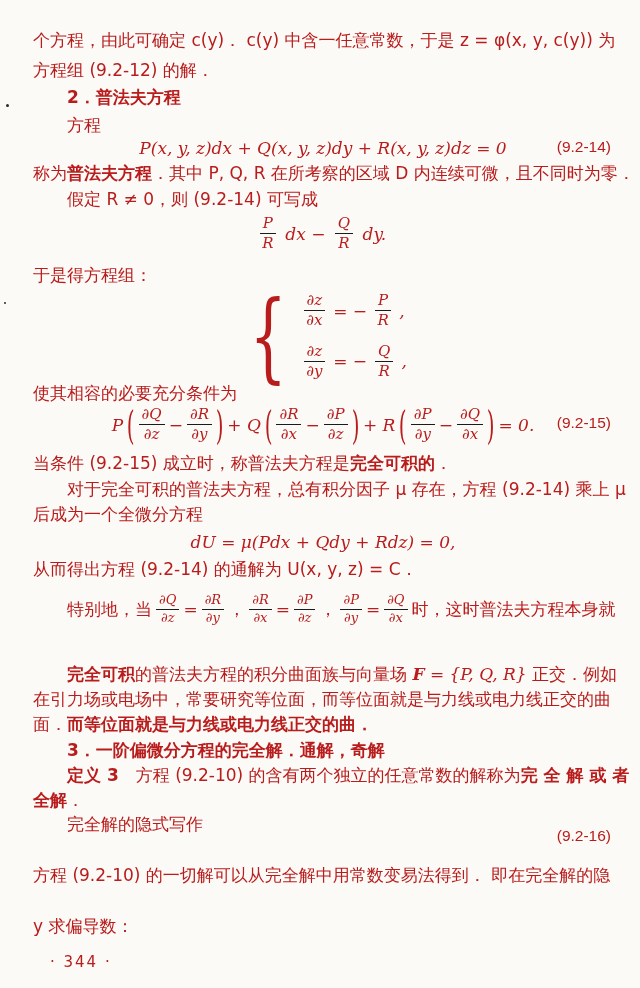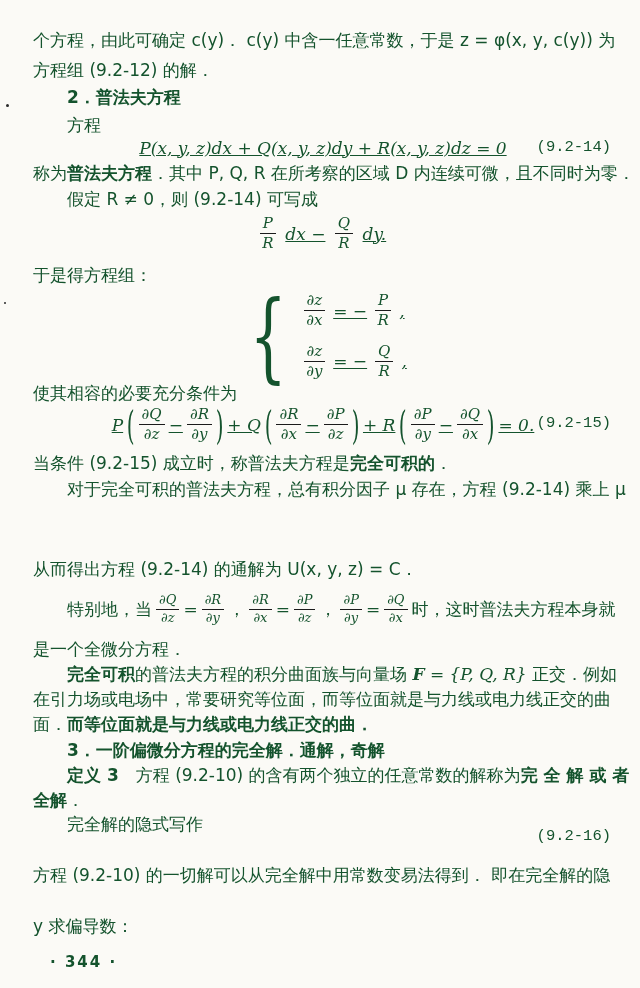--- a/index.html
+++ b/index.html
@@ -1,37 +1,37 @@
 <!DOCTYPE html>
 <html><head>
 <meta charset="utf-8">
 <style>
   html,body { margin:0; padding:0; background:#e9e7e2; }
   .page {
     position:relative; width:640px; height:988px; margin:0 auto;
-    background:#fbfaf6; color:#14532d; overflow:hidden;
+    background:#fbfaf6; color:#b91c1c; overflow:hidden;
     font-family:"DejaVu Sans", sans-serif;
   }
   .line {
     position:absolute; left:33px; width:580px;
     font-size:17px; line-height:23px; white-space:nowrap;
   }
   .ind { padding-left:34px; }
   .b { font-weight:bold; }
   .math { font-family:"DejaVu Serif", serif; font-style:italic; }
   .eq {
     position:absolute; left:33px; width:580px; text-align:center;
     font-family:"DejaVu Serif", serif; font-style:italic; font-size:17px;
     line-height:24px;
   }
   .eq .tag {
     position:absolute; right:2px; top:50%; transform:translateY(-50%);
-    font-style:normal; font-size:15.5px; font-family:Liberation Mono, monospace;
-  }
-  .tok { display:inline-block; vertical-align:middle; margin:0 2px;text-decoration:underline; }
+    font-style:normal; font-size:15.5px; font-family:Liberation Sans, sans-serif;
+  }
+  .tok { display:inline-block; vertical-align:middle; margin:0 2px; }
   .frac {
     display:inline-block; vertical-align:middle; text-align:center;
     font-family:"DejaVu Serif", serif; font-style:italic;
     font-size:15px; line-height:1.15; margin:0 2px;
   }
   .frac .fn { display:block; border-bottom:1.4px solid #1b1b1b; padding:0 3px 1px; }
   .frac .fd { display:block; padding-top:1px; }
   .frac.sm { font-size:13px; }
   .bigp {
     display:inline-block; vertical-align:middle; font-style:normal;
@@ -41,21 +41,21 @@
   .sys-wrap { display:flex; align-items:center; }
   .sys-brace {
     font-family:"DejaVu Serif", serif; font-style:normal; font-size:98px;
     line-height:92px; transform:scaleX(0.6); margin-right:2px; font-weight:400;
   }
   .sys-rows { display:flex; flex-direction:column; gap:13px; }
   .sys-row { display:flex; align-items:center; gap:4px;
     font-family:"DejaVu Serif", serif; font-style:italic; font-size:17px; }
   .fline { display:flex; align-items:center; gap:2px; }
   .fline .zh { white-space:nowrap; }
-  .pageno { position:absolute; left:50px; top:953px; font-size:15px; font-weight:bold; letter-spacing:2px; }
+  .pageno { position:absolute; left:50px; top:953px; font-size:15px; font-weight:normal; letter-spacing:2px; }
   .speck { position:absolute; background:#2a2a2a; border-radius:50%; }
 </style>
 </head>
 <body>
 
 <div class="page">
 
   <div class="line" style="top:29px">个方程，由此可确定 c(y)． c(y) 中含一任意常数，于是 z = φ(x, y, c(y)) 为</div>
   <div class="line" style="top:59px">方程组 (9.2-12) 的解．</div>
 
@@ -125,21 +125,25 @@
   <div class="eq" style="top:400px;height:46px;line-height:46px">
     <span class="tok">P</span><span class="bigp">(</span><span class="frac"><span class="fn">∂Q</span><span class="fd">∂z</span></span><span class="tok">−</span><span class="frac"><span class="fn">∂R</span><span class="fd">∂y</span></span><span class="bigp">)</span><span class="tok">+ Q</span><span class="bigp">(</span><span class="frac"><span class="fn">∂R</span><span class="fd">∂x</span></span><span class="tok">−</span><span class="frac"><span class="fn">∂P</span><span class="fd">∂z</span></span><span class="bigp">)</span><span class="tok">+ R</span><span class="bigp">(</span><span class="frac"><span class="fn">∂P</span><span class="fd">∂y</span></span><span class="tok">−</span><span class="frac"><span class="fn">∂Q</span><span class="fd">∂x</span></span><span class="bigp">)</span><span class="tok">= 0.</span>
     <span class="tag">(9.2-15)</span>
   </div>
 
   <div class="line" style="top:452px">
     <span>当条件 (9.2-15) 成立时，称普法夫方程是</span><span class="b">完全可积的</span><span>．</span>
   </div>
 
   <div class="line ind" style="top:478px">对于完全可积的普法夫方程，总有积分因子 μ 存在，方程 (9.2-14) 乘上 μ</div>
-
+  <div class="line" style="top:503px">后成为一个全微分方程</div>
+
+  <div class="eq" style="top:528px">
+    <span class="tok">dU = μ(Pdx + Qdy + Rdz) = 0,</span>
+  </div>
 
   <div class="line" style="top:558px">从而得出方程 (9.2-14) 的通解为 U(x, y, z) = C．</div>
 
   <div class="line fline" style="top:586px;height:46px;padding-left:34px">
     <span class="zh">特别地，当</span>
     <span class="frac sm">
         <span class="fn">∂Q</span>
         <span class="fd">∂z</span>
       </span>
     <span class="math">=</span>
@@ -163,21 +167,20 @@
         <span class="fd">∂y</span>
       </span>
     <span class="math">=</span>
     <span class="frac sm">
         <span class="fn">∂Q</span>
         <span class="fd">∂x</span>
       </span>
     <span class="zh">时，这时普法夫方程本身就</span>
   </div>
 
-  <div class="line" style="top:638px">是一个全微分方程．</div>
 
   <div class="line ind" style="top:663px">
     <span class="b">完全可积</span><span>的普法夫方程的积分曲面族与向量场 </span><span class="math b">F</span><span class="math"> = {P, Q, R}</span><span> 正交．例如</span>
   </div>
 
   <div class="line" style="top:688px">在引力场或电场中，常要研究等位面，而等位面就是与力线或电力线正交的曲</div>
 
   <div class="line" style="top:713px">
     <span>面．</span><span class="b">而等位面就是与力线或电力线正交的曲．</span>
   </div>

